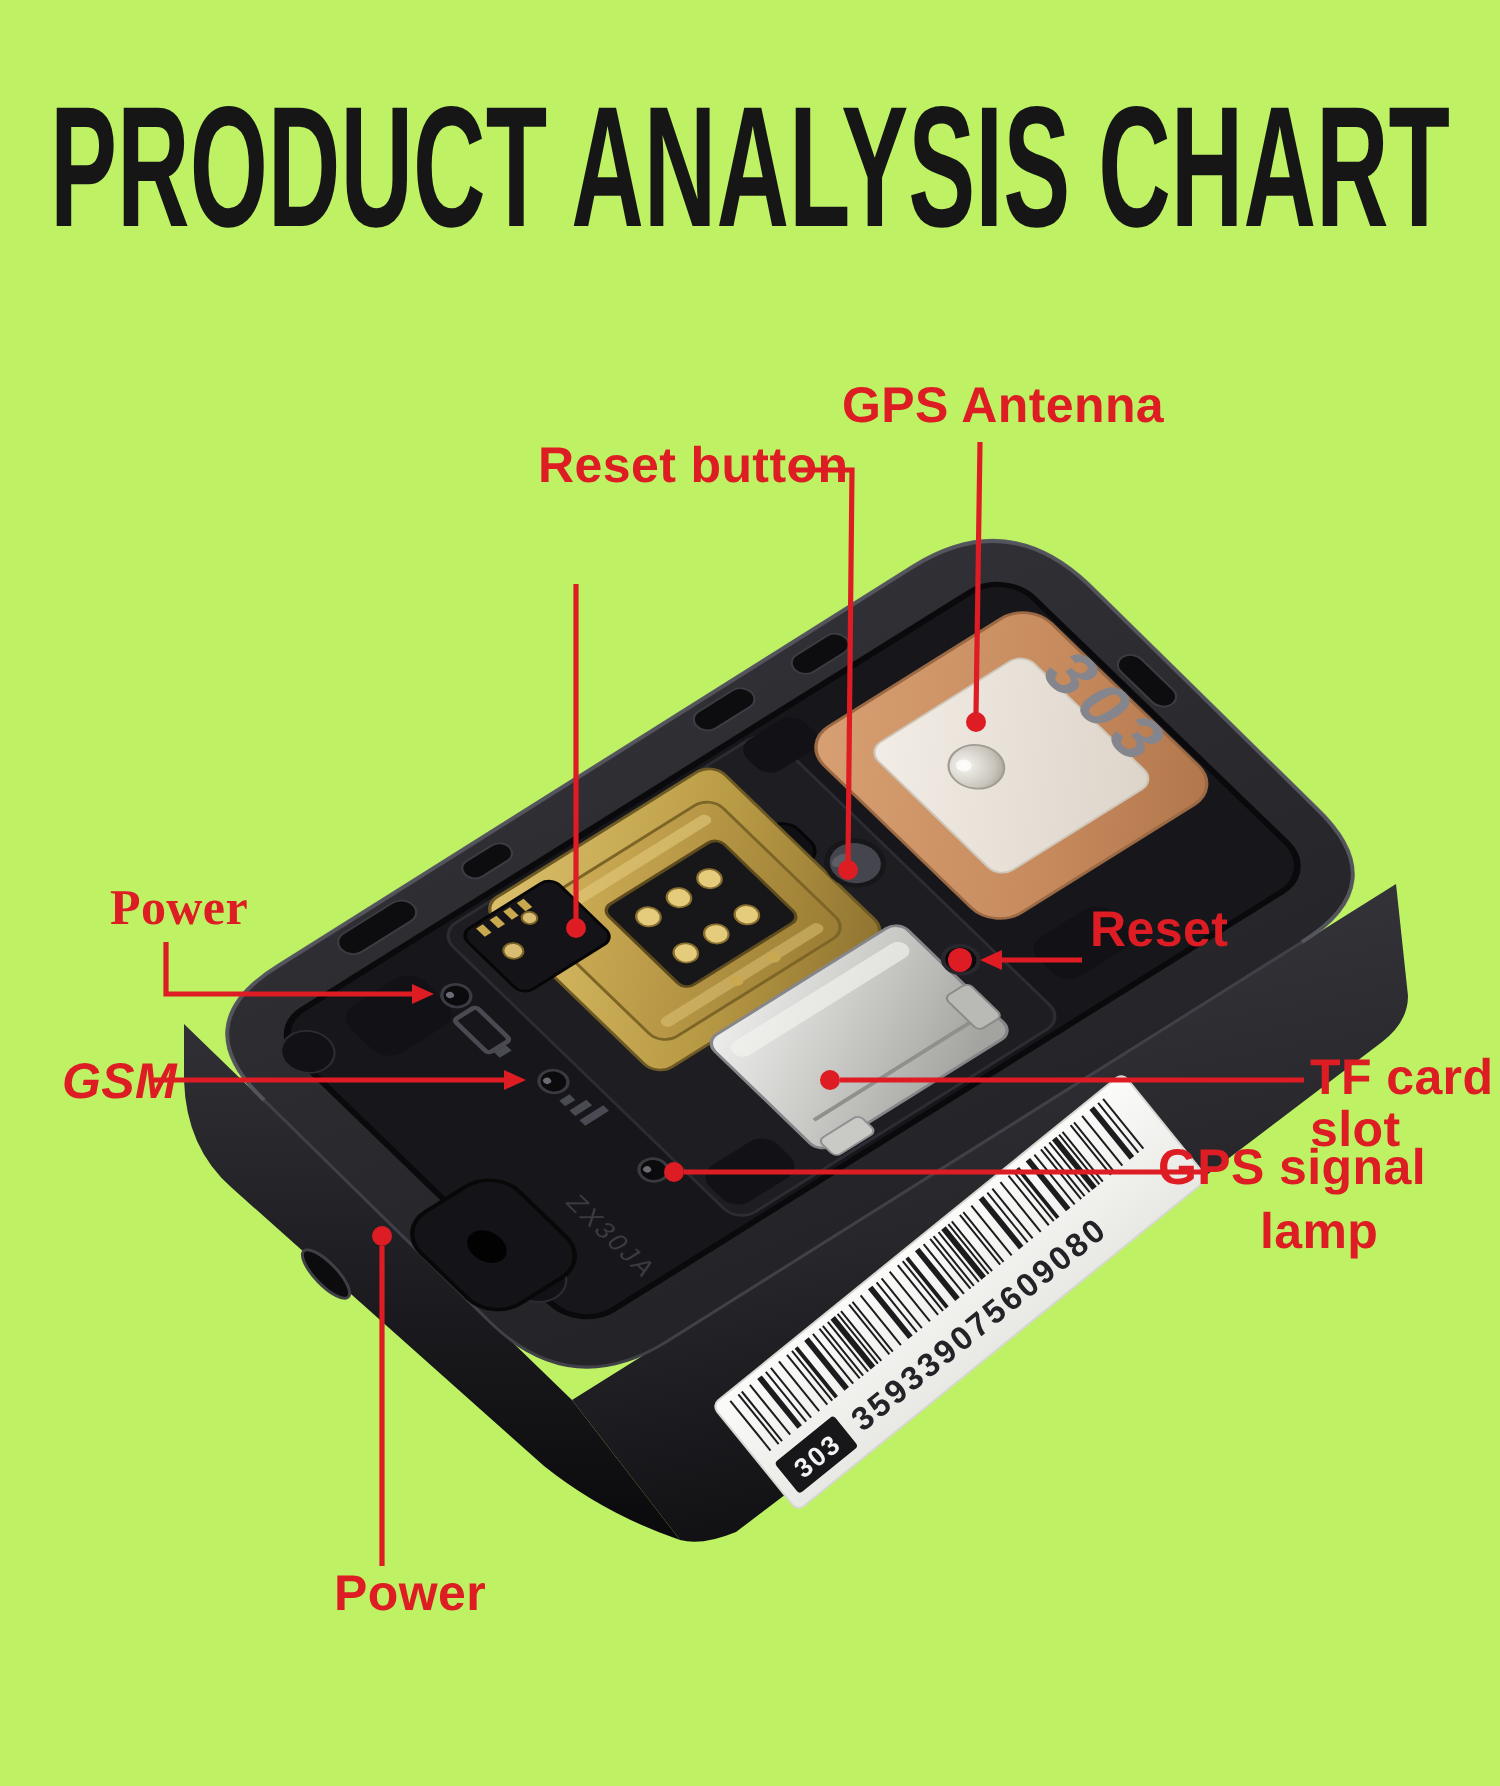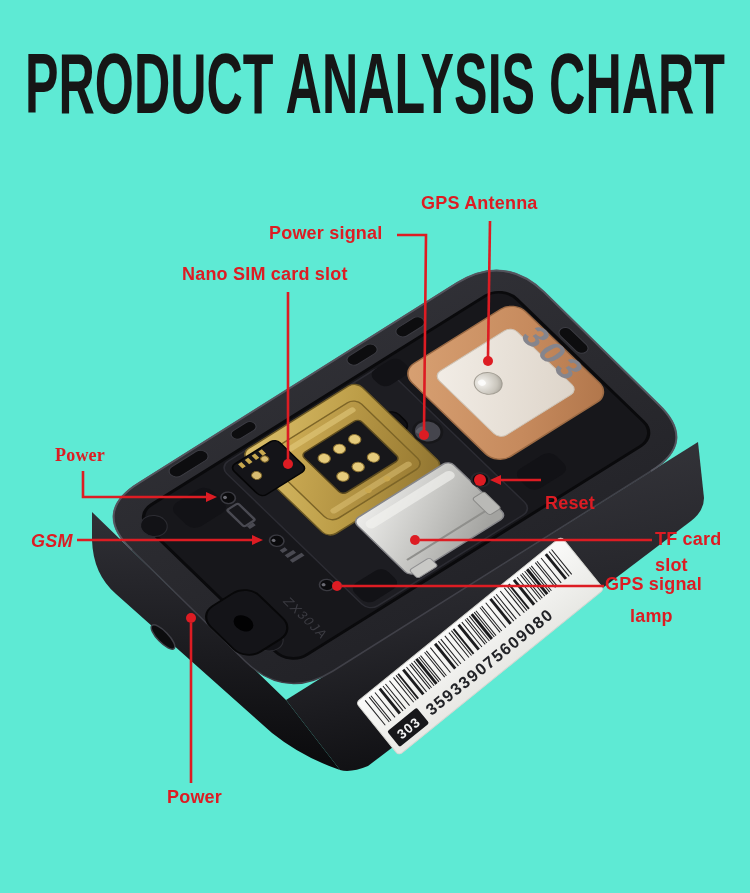--- a/index.html
+++ b/index.html
@@ -1,21 +1,21 @@
 <!DOCTYPE html>
 <html style="--accent: #dd1c23; --title-color: #161616;"><head>
 <meta charset="utf-8">
 <style>
   html,body{margin:0;padding:0;background:#ffffff;}
-  .figure{position:relative;width:750px;height:893px;background:#5eead4;overflow:hidden;
+  .figure{position:relative;width:750px;height:893px;background:#bef264;overflow:hidden;
           font-family:"Liberation Sans",sans-serif;}
   .figure svg{position:absolute;left:0;top:0;}
   .title-text{fill:var(--title-color,#161616);font-family:"Liberation Sans",sans-serif;
               font-weight:bold;}
-  .callout{position:absolute;color:var(--accent,#dd1c23);font-size:18px;font-weight:600;
+  .callout{position:absolute;color:var(--accent,#dd1c23);font-size:25px;font-weight:600;
            white-space:nowrap;line-height:26px;letter-spacing:0.2px;}
   .ann{color:var(--accent,#dd1c23);}
   .svgtext{font-family:"Liberation Sans",sans-serif;}
 </style>
 </head>
 <body>
 
 <div class="figure">
 
 <svg width="750" height="893" viewBox="0 0 750 893">
@@ -278,26 +278,25 @@
 
     <path d="M342 586 L604 586"></path>
     <circle cx="337" cy="586" r="5" fill="currentColor" stroke="none"></circle>
 
     <path d="M191 783 L191 623"></path>
     <circle cx="191" cy="618" r="5" fill="currentColor" stroke="none"></circle>
   </g>
 </svg>
 
 <div class="callout" style="left:421px;top:190px;">GPS Antenna</div>
-<div class="callout" style="left:269px;top:220px;">Power signal</div>
-<div class="callout" style="left:182px;top:261px;">Nano SIM card slot</div>
+<div class="callout" style="left:269px;top:220px;">Reset button</div>
 <div class="callout" style="left:55px;top:442px;font-family:Liberation Serif, serif;">Power</div>
 <div class="callout" style="left:31px;top:528px;font-style:italic;">GSM</div>
-<div class="callout" style="left:545px;top:490px;text-align:right;">Reset</div>
+<div class="callout" style="left:545px;top:452px;text-align:right;">Reset</div>
 <div class="callout" style="left:655px;top:526px;">
   <div>TF card</div>
   <div>slot</div>
 </div>
-<div class="callout" style="left:605px;top:571px;">GPS signal</div>
+<div class="callout" style="left:579px;top:571px;">GPS signal</div>
 <div class="callout" style="left:610px;top:603px;margin-left:20px;">lamp</div>
 <div class="callout" style="left:167px;top:784px;">Power</div>
 
 </div>
 
 </body></html>

